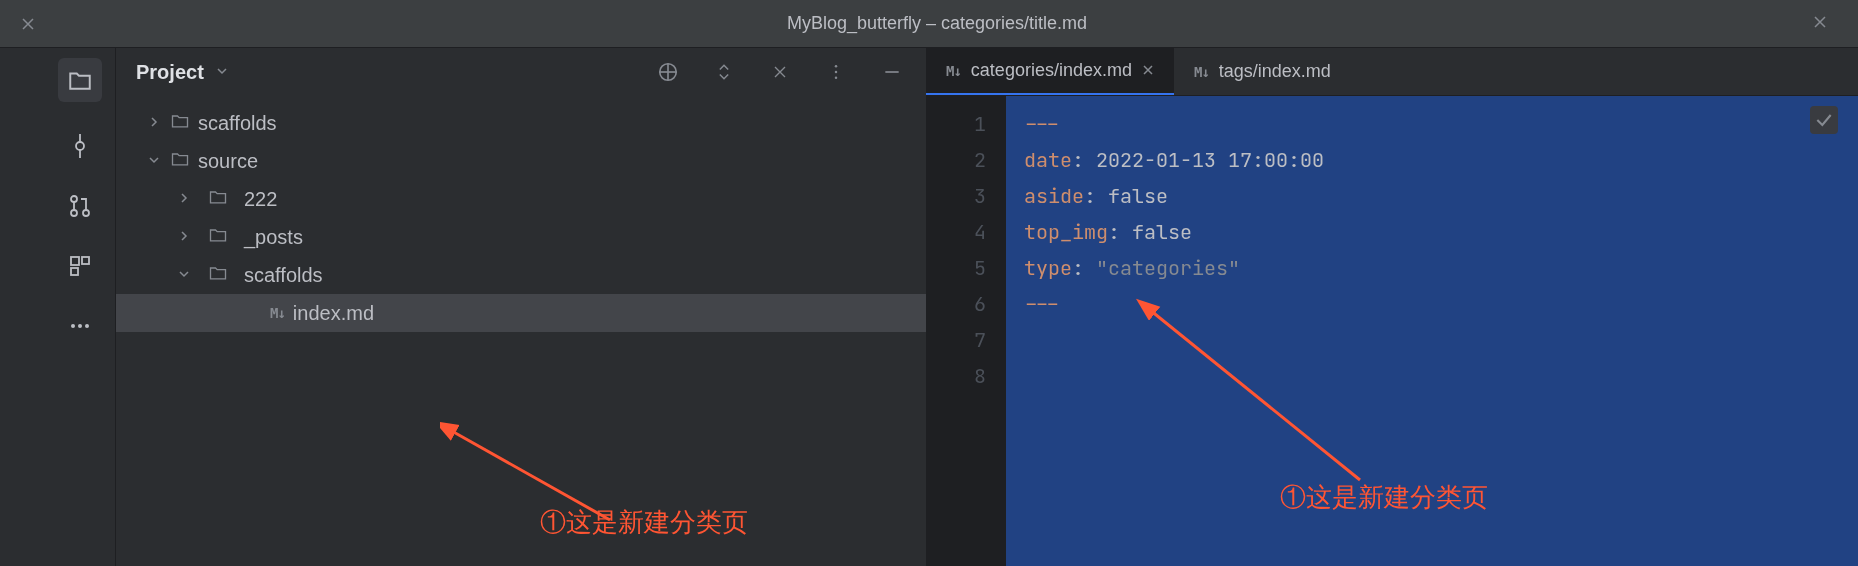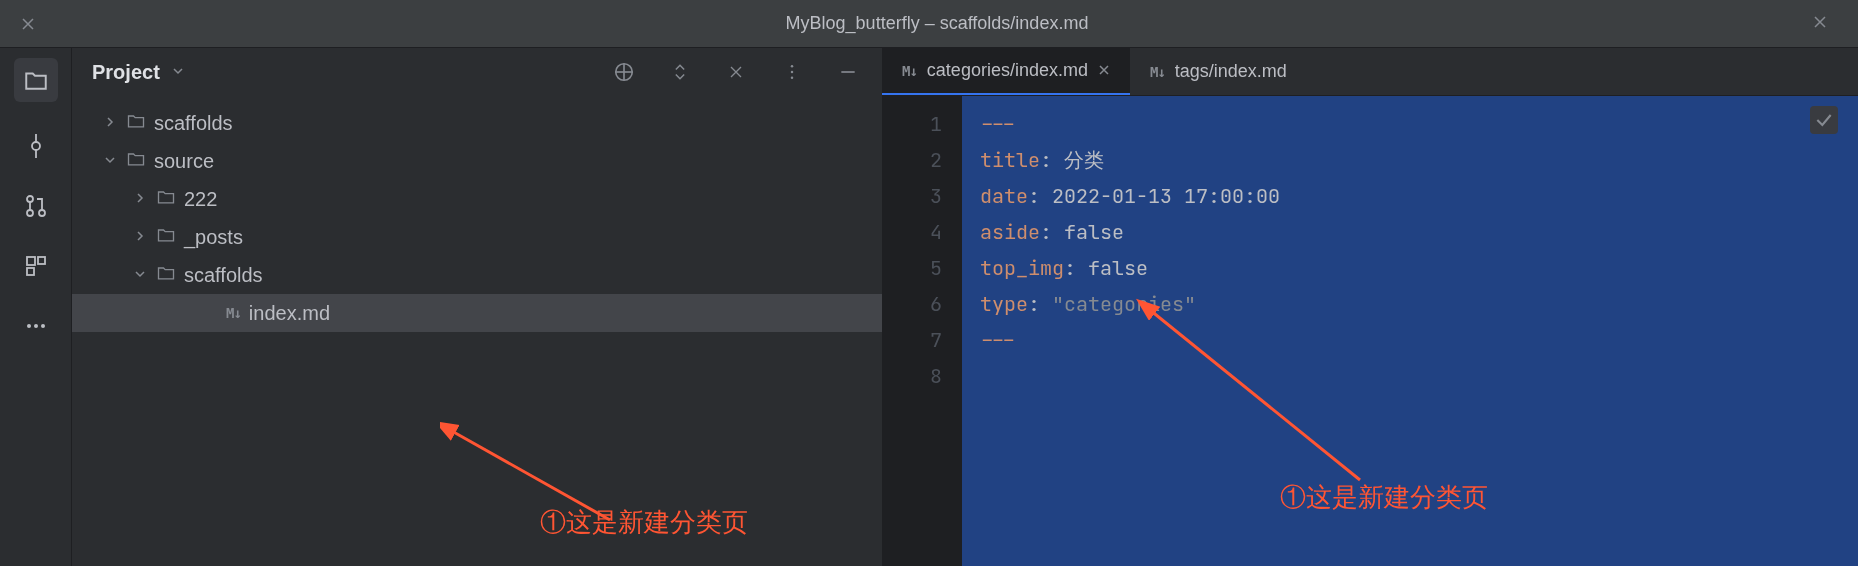--- a/index.html
+++ b/index.html
@@ -26,21 +26,21 @@
   text-align: center;
   color: #bcbec4;
   font-size: 18px;
 }
 .close-icon {
   width: 16px;
   height: 16px;
   cursor: pointer;
   color: #868a91;
 }
-.main-layout { display: flex; height: calc(100% - 48px); }
+.main-layout { display: flex; height: calc(100% - 48px); margin-left: 44px; }
 .left-sidebar {
   width: 72px;
   background: #2b2d30;
   display: flex;
   flex-direction: column;
   align-items: center;
   padding-top: 10px;
   gap: 28px;
   border-right: 1px solid #1e1f22;
 }
@@ -100,21 +100,21 @@
 .tree-item {
   height: 38px;
   display: flex;
   align-items: center;
   padding: 0 12px;
   cursor: pointer;
   gap: 8px;
 }
 .tree-item.selected { background: #43454a; }
 .indent-0 { padding-left: 30px; }
-.indent-1 { padding-left: 60px; }
+.indent-1 { padding-left: 60px; gap: 16px; }
 .indent-3 { padding-left: 130px; }
 .tree-chevron {
   width: 16px;
   color: #868a91;
   font-size: 14px;
   display: inline-block;
   text-align: center;
 }
 .folder-icon {
   width: 20px;
@@ -215,21 +215,21 @@
 </style>
 </head>
 <body>
 
 <div class="title-bar">
   <span class="close-icon">
     <svg viewBox="0 0 16 16" width="16" height="16">
         <path d="M3 3 L13 13 M13 3 L3 13" stroke="currentColor" stroke-width="1.5"></path>
       </svg>
   </span>
-  <div class="title-bar-title">MyBlog_butterfly – scaffolds/index.md</div>
+  <div class="title-bar-title">MyBlog_butterfly – categories/title.md</div>
   <span class="tab-close-top">
     <svg viewBox="0 0 16 16" width="16" height="16">
         <path d="M3 3 L13 13 M13 3 L3 13" stroke="currentColor" stroke-width="1.5"></path>
       </svg>
   </span>
 </div>
 
 <div class="main-layout">
   <div class="left-sidebar">
     <div class="sidebar-icon active">
@@ -382,21 +382,20 @@
           <div>2</div>
           <div>3</div>
           <div>4</div>
           <div>5</div>
           <div>6</div>
           <div>7</div>
           <div>8</div>
         </div>
       <div class="code">
         <div class="code-line"><span class="tok-mark">---</span></div>
-        <div class="code-line"><span class="tok-key">title</span><span class="tok-colon">: </span><span class="tok-val">分类</span></div>
         <div class="code-line"><span class="tok-key">date</span><span class="tok-colon">: </span><span class="tok-val">2022-01-13 17:00:00</span></div>
         <div class="code-line"><span class="tok-key">aside</span><span class="tok-colon">: </span><span class="tok-val">false</span></div>
         <div class="code-line"><span class="tok-key">top_img</span><span class="tok-colon">: </span><span class="tok-val">false</span></div>
         <div class="code-line"><span class="tok-key">type</span><span class="tok-colon">: </span><span class="tok-str">"categories"</span></div>
         <div class="code-line"><span class="tok-mark">---</span></div>
         <div class="code-line"> </div>
       </div>
       <div class="check-icon">
         <svg viewBox="0 0 24 24" width="20" height="20">
             <path d="M4 12 L10 18 L20 6" fill="none" stroke="currentColor" stroke-width="2.5"></path>

